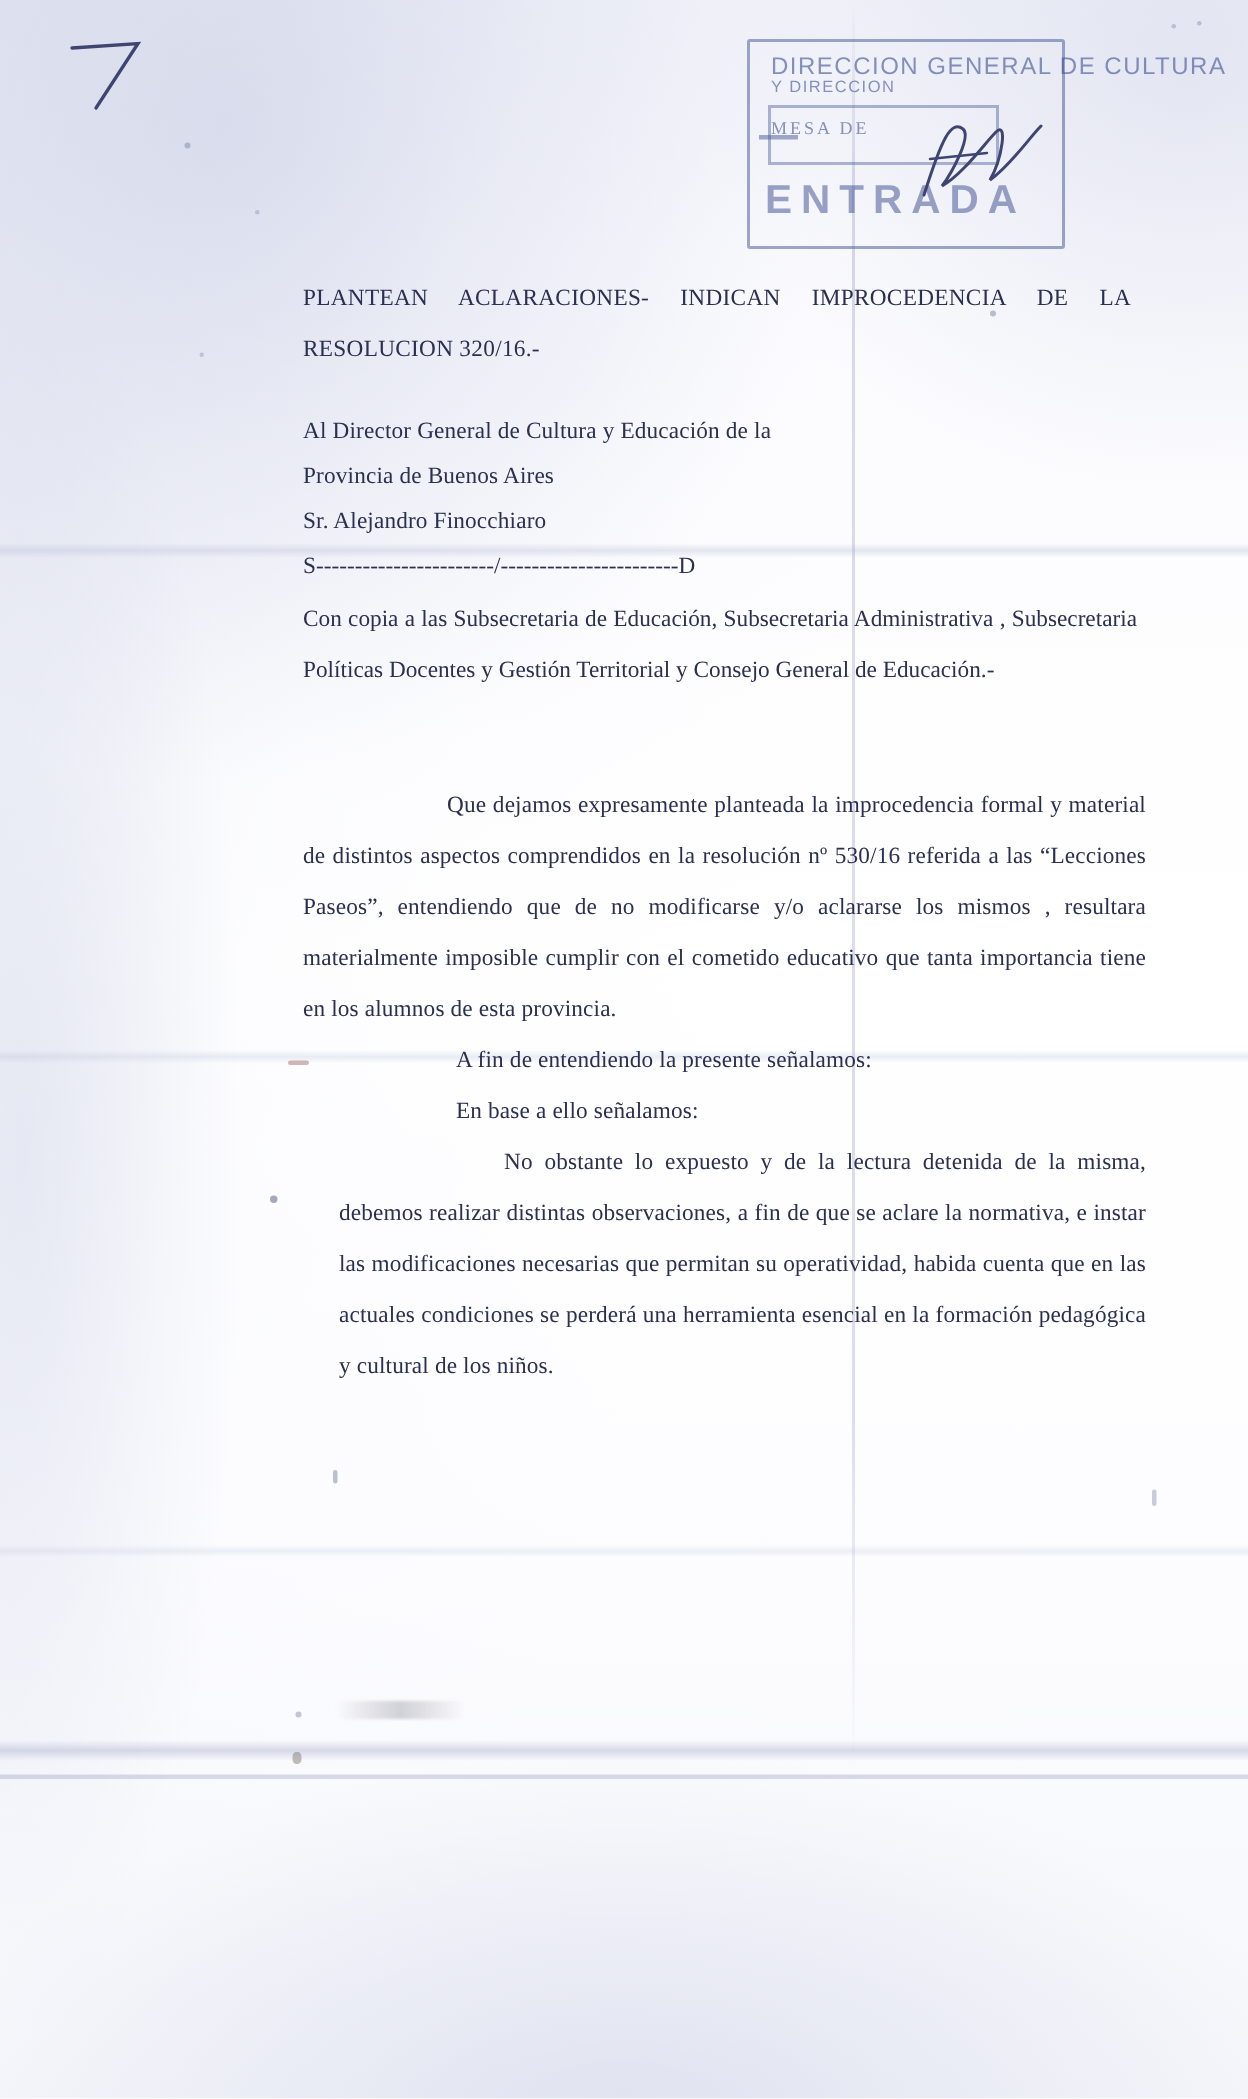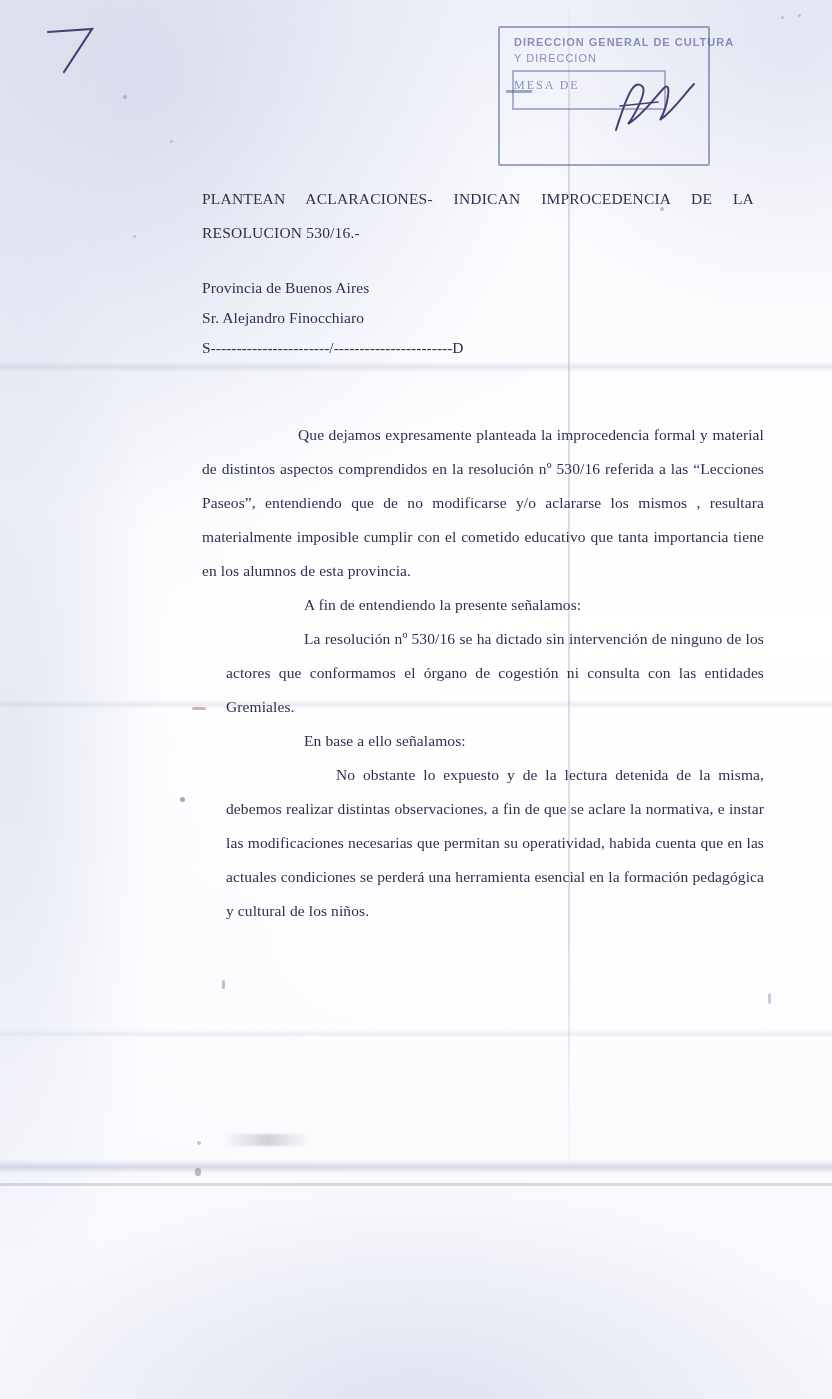--- a/index.html
+++ b/index.html
@@ -93,21 +93,21 @@
     border: 2px solid rgba(78,96,158,0.45);
   }
   .stamp .line {
     position: absolute;
     left: 16px;
     font-family: "Liberation Sans", sans-serif;
     color: rgba(64,82,148,0.62);
     letter-spacing: 1px;
     white-space: nowrap;
   }
-  .stamp .l1 { top: 10px; font-size: 11px; font-weight: bold; }
+  .stamp .l1 { top: 10px; font-size: 16px; font-weight: normal; }
   .stamp .l2 { top: 26px; font-size: 11px; }
   .stamp .l3 { top: 52px; font-size: 12px; letter-spacing: 2px; font-family: Liberation Serif, serif; }
   .stamp .l4 {
     top: 92px;
     left: 12px;
     font-size: 27px;
     font-weight: bold;
     letter-spacing: 6px;
     color: rgba(72,88,152,0.55);
   }
@@ -214,42 +214,44 @@
     </svg>
   </div>
 
   <div class="stamp">
     <div class="frame"></div>
     <div class="inner-box"></div>
     <div class="dash"></div>
     <div class="line l1">DIRECCION GENERAL DE CULTURA</div>
     <div class="line l2">Y DIRECCION</div>
     <div class="line l3">MESA DE</div>
+    <div class="line l4">ENTRADA</div>
   </div>
 
   <div class="signature">
     <svg viewBox="0 0 110 70" width="110" height="70" aria-hidden="true">
       <path d="M18 58 C30 20, 36 8, 44 14 C50 19, 36 44, 30 52 C44 44, 58 24, 66 16 C74 8, 70 34, 62 48 C76 38, 88 20, 96 12" fill="none" stroke="#3f4570" stroke-width="2" stroke-linecap="round"></path>
       <path d="M22 34 L60 30" fill="none" stroke="#3f4570" stroke-width="1.6" stroke-linecap="round"></path>
     </svg>
   </div>
 
   <div class="doc">
 
-    <p class="title">PLANTEAN ACLARACIONES- INDICAN IMPROCEDENCIA DE LA RESOLUCION 530/16.-</p>
-
+    <p class="title">PLANTEAN ACLARACIONES- INDICAN IMPROCEDENCIA DE LA RESOLUCION 320/16.-</p>
+
+    <p class="addr">Al  Director General de Cultura y Educación de la</p>
     <p class="addr">Provincia de Buenos Aires</p>
     <p class="addr">Sr. Alejandro Finocchiaro</p>
     <p class="sep">S-----------------------/-----------------------D</p>
 
+    <p class="copy-block">Con copia a las Subsecretaria de Educación, Subsecretaria Administrativa , Subsecretaria Políticas Docentes y Gestión Territorial y Consejo General de Educación.-</p>
 
     <div class="body-block">
       <p class="para indent-mid">Que dejamos expresamente planteada la improcedencia formal y material de distintos aspectos comprendidos en la resolución nº 530/16 referida a las “Lecciones Paseos”, entendiendo que de no modificarse y/o aclararse los mismos , resultara materialmente imposible cumplir con el cometido educativo que tanta importancia tiene en los alumnos de esta provincia.</p>
       <p class="para indent-sm">A fin de entendiendo la presente señalamos:</p>
-      <p class="para indent-sm">La resolución nº 530/16 se ha dictado sin intervención de ninguno de los actores que conformamos el órgano de cogestión ni consulta con las entidades Gremiales.</p>
       <p class="para indent-sm">En base a ello señalamos:</p>
       <p class="para indent-xs">No obstante lo expuesto y de la lectura detenida de la misma, debemos realizar distintas observaciones, a fin de  que se aclare la normativa, e instar las modificaciones necesarias que permitan su operatividad, habida cuenta que en las actuales condiciones se perderá una herramienta esencial en la formación pedagógica y cultural de los niños.</p>
     </div>
   </div>
 
   <span class="speck sp1"></span>
   <span class="speck sp2"></span>
   <span class="speck sp3"></span>
   <span class="speck sp4"></span>
   <span class="speck sp5"></span>

